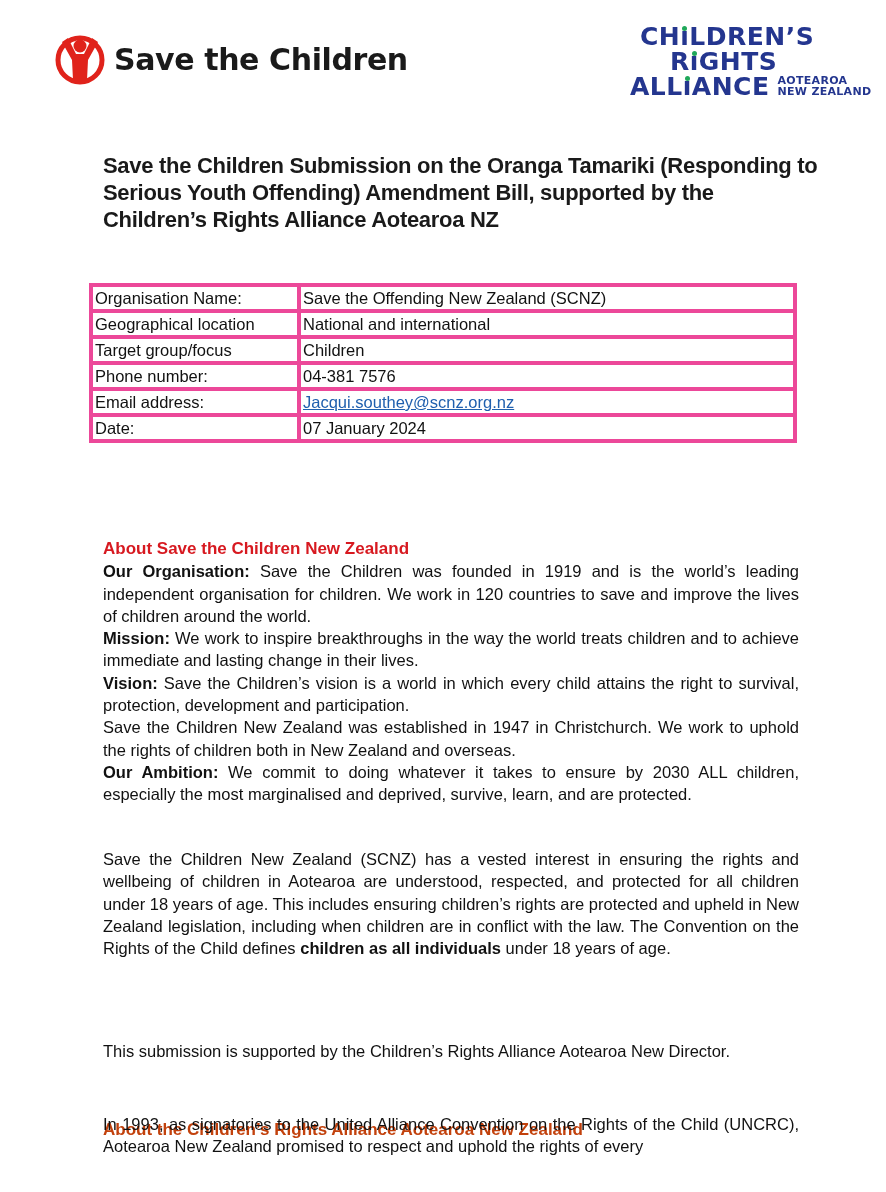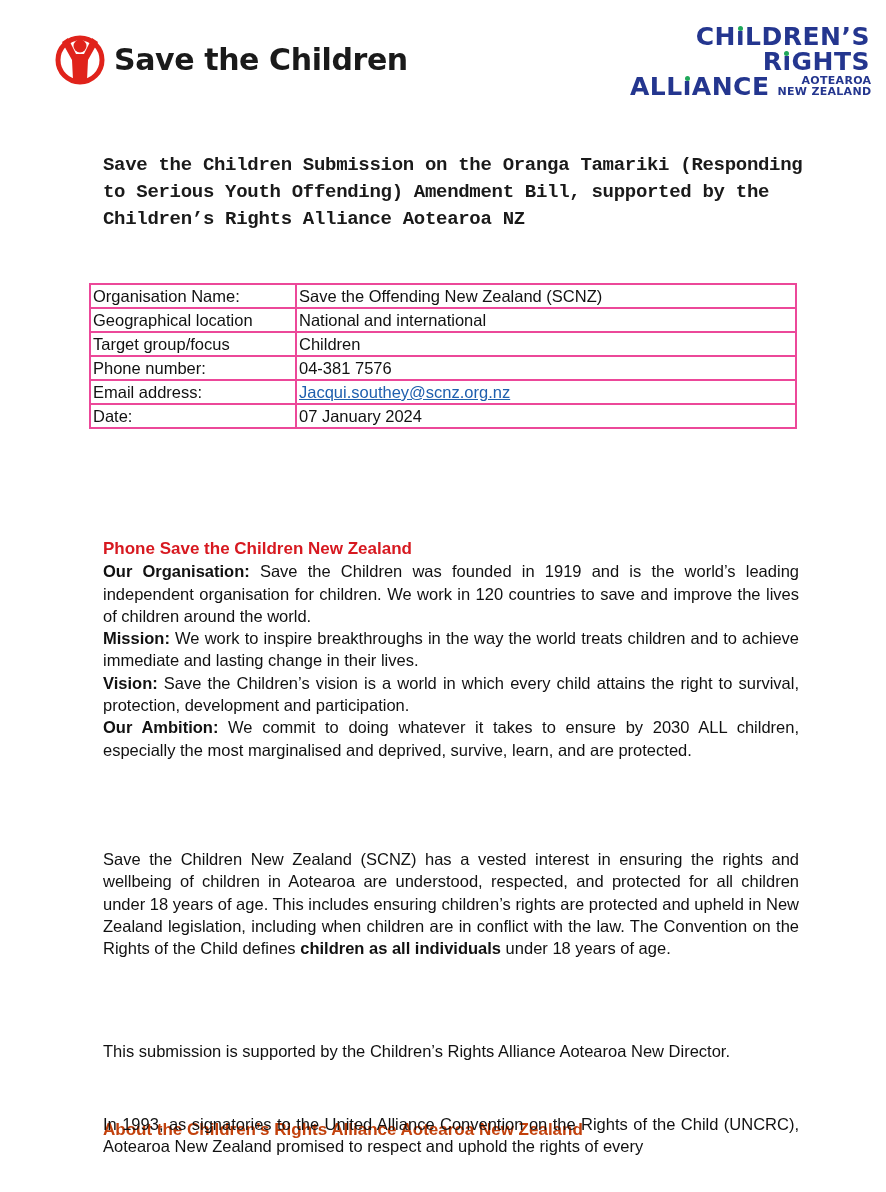--- a/index.html
+++ b/index.html
@@ -3,35 +3,35 @@
 <meta charset="utf-8">
 <style>
   html, body { margin:0; padding:0; background:#ffffff; }
   body { width:886px; height:1192px; position:relative; overflow:hidden; font-family:"Liberation Sans", sans-serif; color:#111; }
 
   
   .sc-logo { position:absolute; left:54px; top:32px; display:flex; align-items:center; }
   .sc-logo svg { width:52px; height:54px; }
   .sc-logo .sc-text { margin-left:8px; font-family:"DejaVu Sans", sans-serif; font-weight:bold; font-size:30px; color:#1a1a1a; letter-spacing:-0.4px;text-align:center; }
 
-  .cra-logo { position:absolute; left:630px; top:24px; width:240px;text-align:right; }
+  .cra-logo { position:absolute; left:630px; top:24px; width:240px; }
   .cra-line { font-family:"DejaVu Sans", sans-serif; font-weight:bold; color:#24368f; font-size:25px; line-height:25px; letter-spacing:0.5px; white-space:nowrap; }
   .cra-line.l1 { margin-left:10px; }
   .cra-line.l2 { margin-left:40px; }
   .cra-line.l3 { display:flex; align-items:flex-end; }
   .cra-sub { font-family:"DejaVu Sans", sans-serif; font-weight:bold; color:#24368f; font-size:11px; line-height:11px; margin-left:8px; margin-bottom:2px; letter-spacing:0.3px; }
   .dot-i { position:relative; display:inline-block; }
   .dot-i::before { content:""; position:absolute; top:2px; left:50%; width:5px; height:5px; margin-left:-2.5px; background:#1fa85a; border-radius:50%; }
 
   
-  .doc-title { position:absolute; left:103px; top:152px; width:720px; font-family:Liberation Mono, monospace; font-weight:bold; font-size:19px; line-height:27px; color:#1a1a1a; letter-spacing:-0.3px; }
+  .doc-title { position:absolute; left:103px; top:152px; width:720px; font-family:Liberation Sans, sans-serif; font-weight:bold; font-size:22px; line-height:27px; color:#1a1a1a; letter-spacing:-0.3px; }
 
   
   .info-table { position:absolute; left:89px; top:283px; width:708px; border-collapse:collapse; font-size:16.5px; }
-  .info-table td { border:2px solid #ec4899; padding:1px 2px 0 2px; vertical-align:top; line-height:21px; color:#111; }
+  .info-table td { border:4px solid #ec4899; padding:1px 2px 0 2px; vertical-align:top; line-height:21px; color:#111; }
   .info-table td.k { width:200px; }
   .info-table td.v { text-align:justify; }
   .info-table a { color:#1f5fae; text-decoration:underline; }
 
   
   .body { position:absolute; left:103px; width:696px; font-size:16.5px; line-height:22.3px; color:#111; text-align:justify; }
   .h-red { color:#d71920; font-weight:bold; font-size:17px; }
   .h-blue { color:#c2410c; font-weight:bold; font-size:17px;margin-top:44px; }
   b { font-weight:bold; }
   p { margin:0; }
@@ -85,24 +85,25 @@
     <td class="v"><a>Jacqui.southey@scnz.org.nz</a></td>
   </tr>
   <tr>
     <td class="k">Date:</td>
     <td class="v">07 January 2024</td>
   </tr>
 </tbody>
   </table>
 
 <div class="body" style="top:538px;">
-  <p class="h-red">Phone Save the Children New Zealand</p>
+  <p class="h-red">About Save the Children New Zealand</p>
   <p><b>Our Organisation:</b><span> Save the Children was founded in 1919 and is the world’s leading independent organisation for children.  We work in 120 countries to save and improve the lives of children around the world.</span></p>
   <p><b>Mission:</b><span> We work to inspire breakthroughs in the way the world treats children and to achieve immediate and lasting change in their lives.</span></p>
   <p><b>Vision:</b><span> Save the Children’s vision is a world in which every child attains the right to survival, protection, development and participation.</span></p>
+  <p>Save the Children New Zealand was established in 1947 in Christchurch.  We work to uphold the rights of children both in New Zealand and overseas.</p>
   <p><b>Our Ambition:</b><span> We commit to doing whatever it takes to ensure by 2030 ALL children, especially the most marginalised and deprived, survive, learn, and are protected.</span></p>
 </div>
 
 <div class="body" style="top:848px;">
   <p><span>Save the Children New Zealand (SCNZ) has a vested interest in ensuring the rights and wellbeing of children in Aotearoa are understood, respected, and protected for all children under 18 years of age. This includes ensuring children’s rights are protected and upheld in New Zealand legislation, including when children are in conflict with the law.   The Convention on the Rights of the Child defines </span><b>children as all individuals</b><span> under 18 years of age.</span></p>
 </div>
 
 <div class="body" style="top:1040px;">This submission is supported by the Children’s Rights Alliance Aotearoa New Director.</div>
 
 <div class="body" style="top:1075px;">

